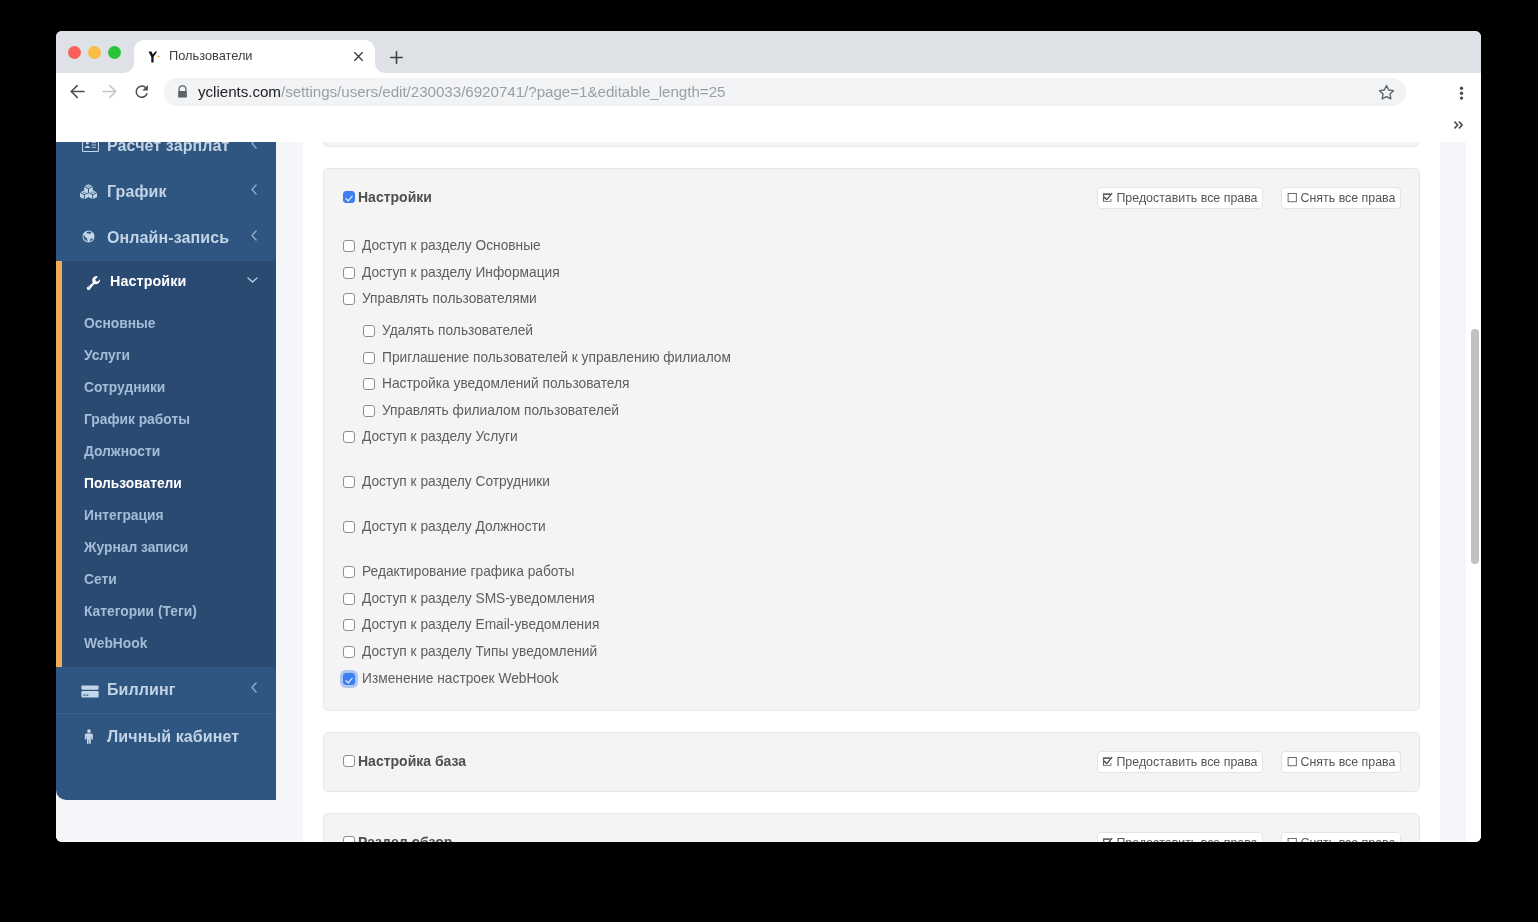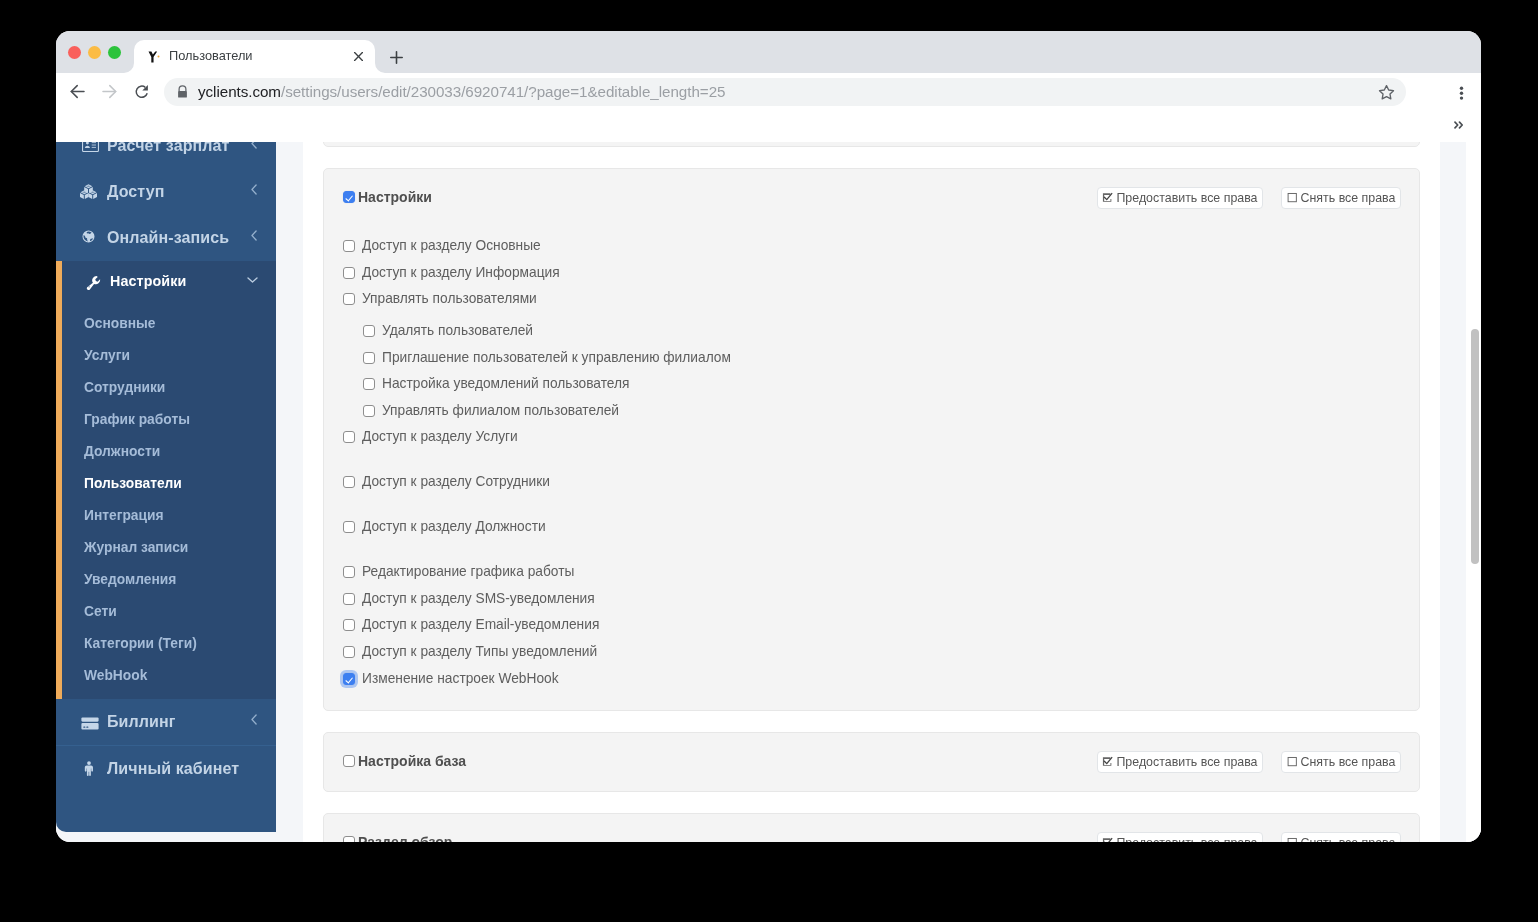--- a/index.html
+++ b/index.html
@@ -2,21 +2,21 @@
 <html><head>
 <meta charset="utf-8">
 <style>
 *{box-sizing:border-box;margin:0;padding:0;}
 html,body{width:1538px;height:922px;overflow:hidden;background:#000;
   font-family:"Liberation Sans",sans-serif;}
 #root{position:relative;width:1538px;height:922px;background:#000;}
 
 
 .window{position:absolute;left:56px;top:31px;width:1425px;height:811px;
-  background:#fff;border-radius:14px;overflow:hidden;}
+  background:#fff;border-radius:6px;overflow:hidden;}
 
 
 .tabstrip{position:relative;height:42px;background:#dee1e6;}
 .traffic{position:absolute;left:12px;top:15px;display:flex;gap:7px;}
 .dot{width:13px;height:13px;border-radius:50%;}
 .dot.red{background:#f9605c;}
 .dot.yellow{background:#fbbc45;}
 .dot.green{background:#2cc33c;}
 .tab{position:absolute;left:58px;top:9px;width:281px;height:33px;}
 .tab-bg{position:absolute;left:0;top:0;width:281px;height:33px;}
@@ -196,21 +196,21 @@
                   <path d="M12.7 6.2 16.5 8.2 12.7 10.2 8.9 8.2z"></path>
                   <path d="M8.4 8.9 12.2 10.9v4.0L8.4 12.9z"></path>
                   <path d="M17 8.9 13.2 10.9v4.0l3.8-2.0z"></path>
                 </g>
                 <g fill="#2f5581" opacity="0.55">
                   <path d="M8.5 1.5 10.8 2.3 8.5 3.1 6.2 2.3z"></path>
                   <path d="M4.3 7.4 6.6 8.2 4.3 9.0 2.0 8.2z"></path>
                   <path d="M12.7 7.4 15.0 8.2 12.7 9.0 10.4 8.2z"></path>
                 </g>
               </svg></span>
-<span class="gl">Доступ</span>
+<span class="gl">График</span>
 <span class="gc" aria-label="‹"><svg width="6" height="11" viewBox="0 0 6 11" fill="none" stroke="#93aecb" stroke-width="1.35" stroke-linecap="round" stroke-linejoin="round">
                 <path d="M5.1 1 1 5.5l4.1 4.5"></path>
               </svg></span>
 </div>
 <div class="nav-group">
 <span class="gi gi-globe"><svg width="13" height="13" viewBox="0 0 16 16">
                 <path d="M8 .6a7.4 7.4 0 1 0 0 14.8A7.4 7.4 0 0 0 8 .6zm0 1.2a6.2 6.2 0 0 1 4 1.5l-1.1.3-.4 1-1.9.2-.5-.8-2 .2-.4-1.5A6.2 6.2 0 0 1 8 1.8zM2.1 6.2l1.6 1.1.4 2 2.1 1 .2 2.4 1.3 1.4A6.2 6.2 0 0 1 2.1 6.2zm8.1 7.5-.5-1.5 1.2-1.5 2.1-.3.6-1 .2.4a6.2 6.2 0 0 1-3.6 3.9z" fill="#c5d6e8"></path>
               </svg></span>
 <span class="gl">Онлайн-запись</span>
 <span class="gc" aria-label="‹"><svg width="6" height="11" viewBox="0 0 6 11" fill="none" stroke="#93aecb" stroke-width="1.35" stroke-linecap="round" stroke-linejoin="round">
@@ -244,23 +244,20 @@
               <a>Должности</a>
             </div>
 <div class="nav-sub cur">
               <a>Пользователи</a>
             </div>
 <div class="nav-sub">
               <a>Интеграция</a>
             </div>
 <div class="nav-sub">
               <a>Журнал записи</a>
-            </div>
-<div class="nav-sub">
-              <a>Уведомления</a>
             </div>
 <div class="nav-sub">
               <a>Сети</a>
             </div>
 <div class="nav-sub">
               <a>Категории (Теги)</a>
             </div>
 <div class="nav-sub">
               <a>WebHook</a>
             </div>

